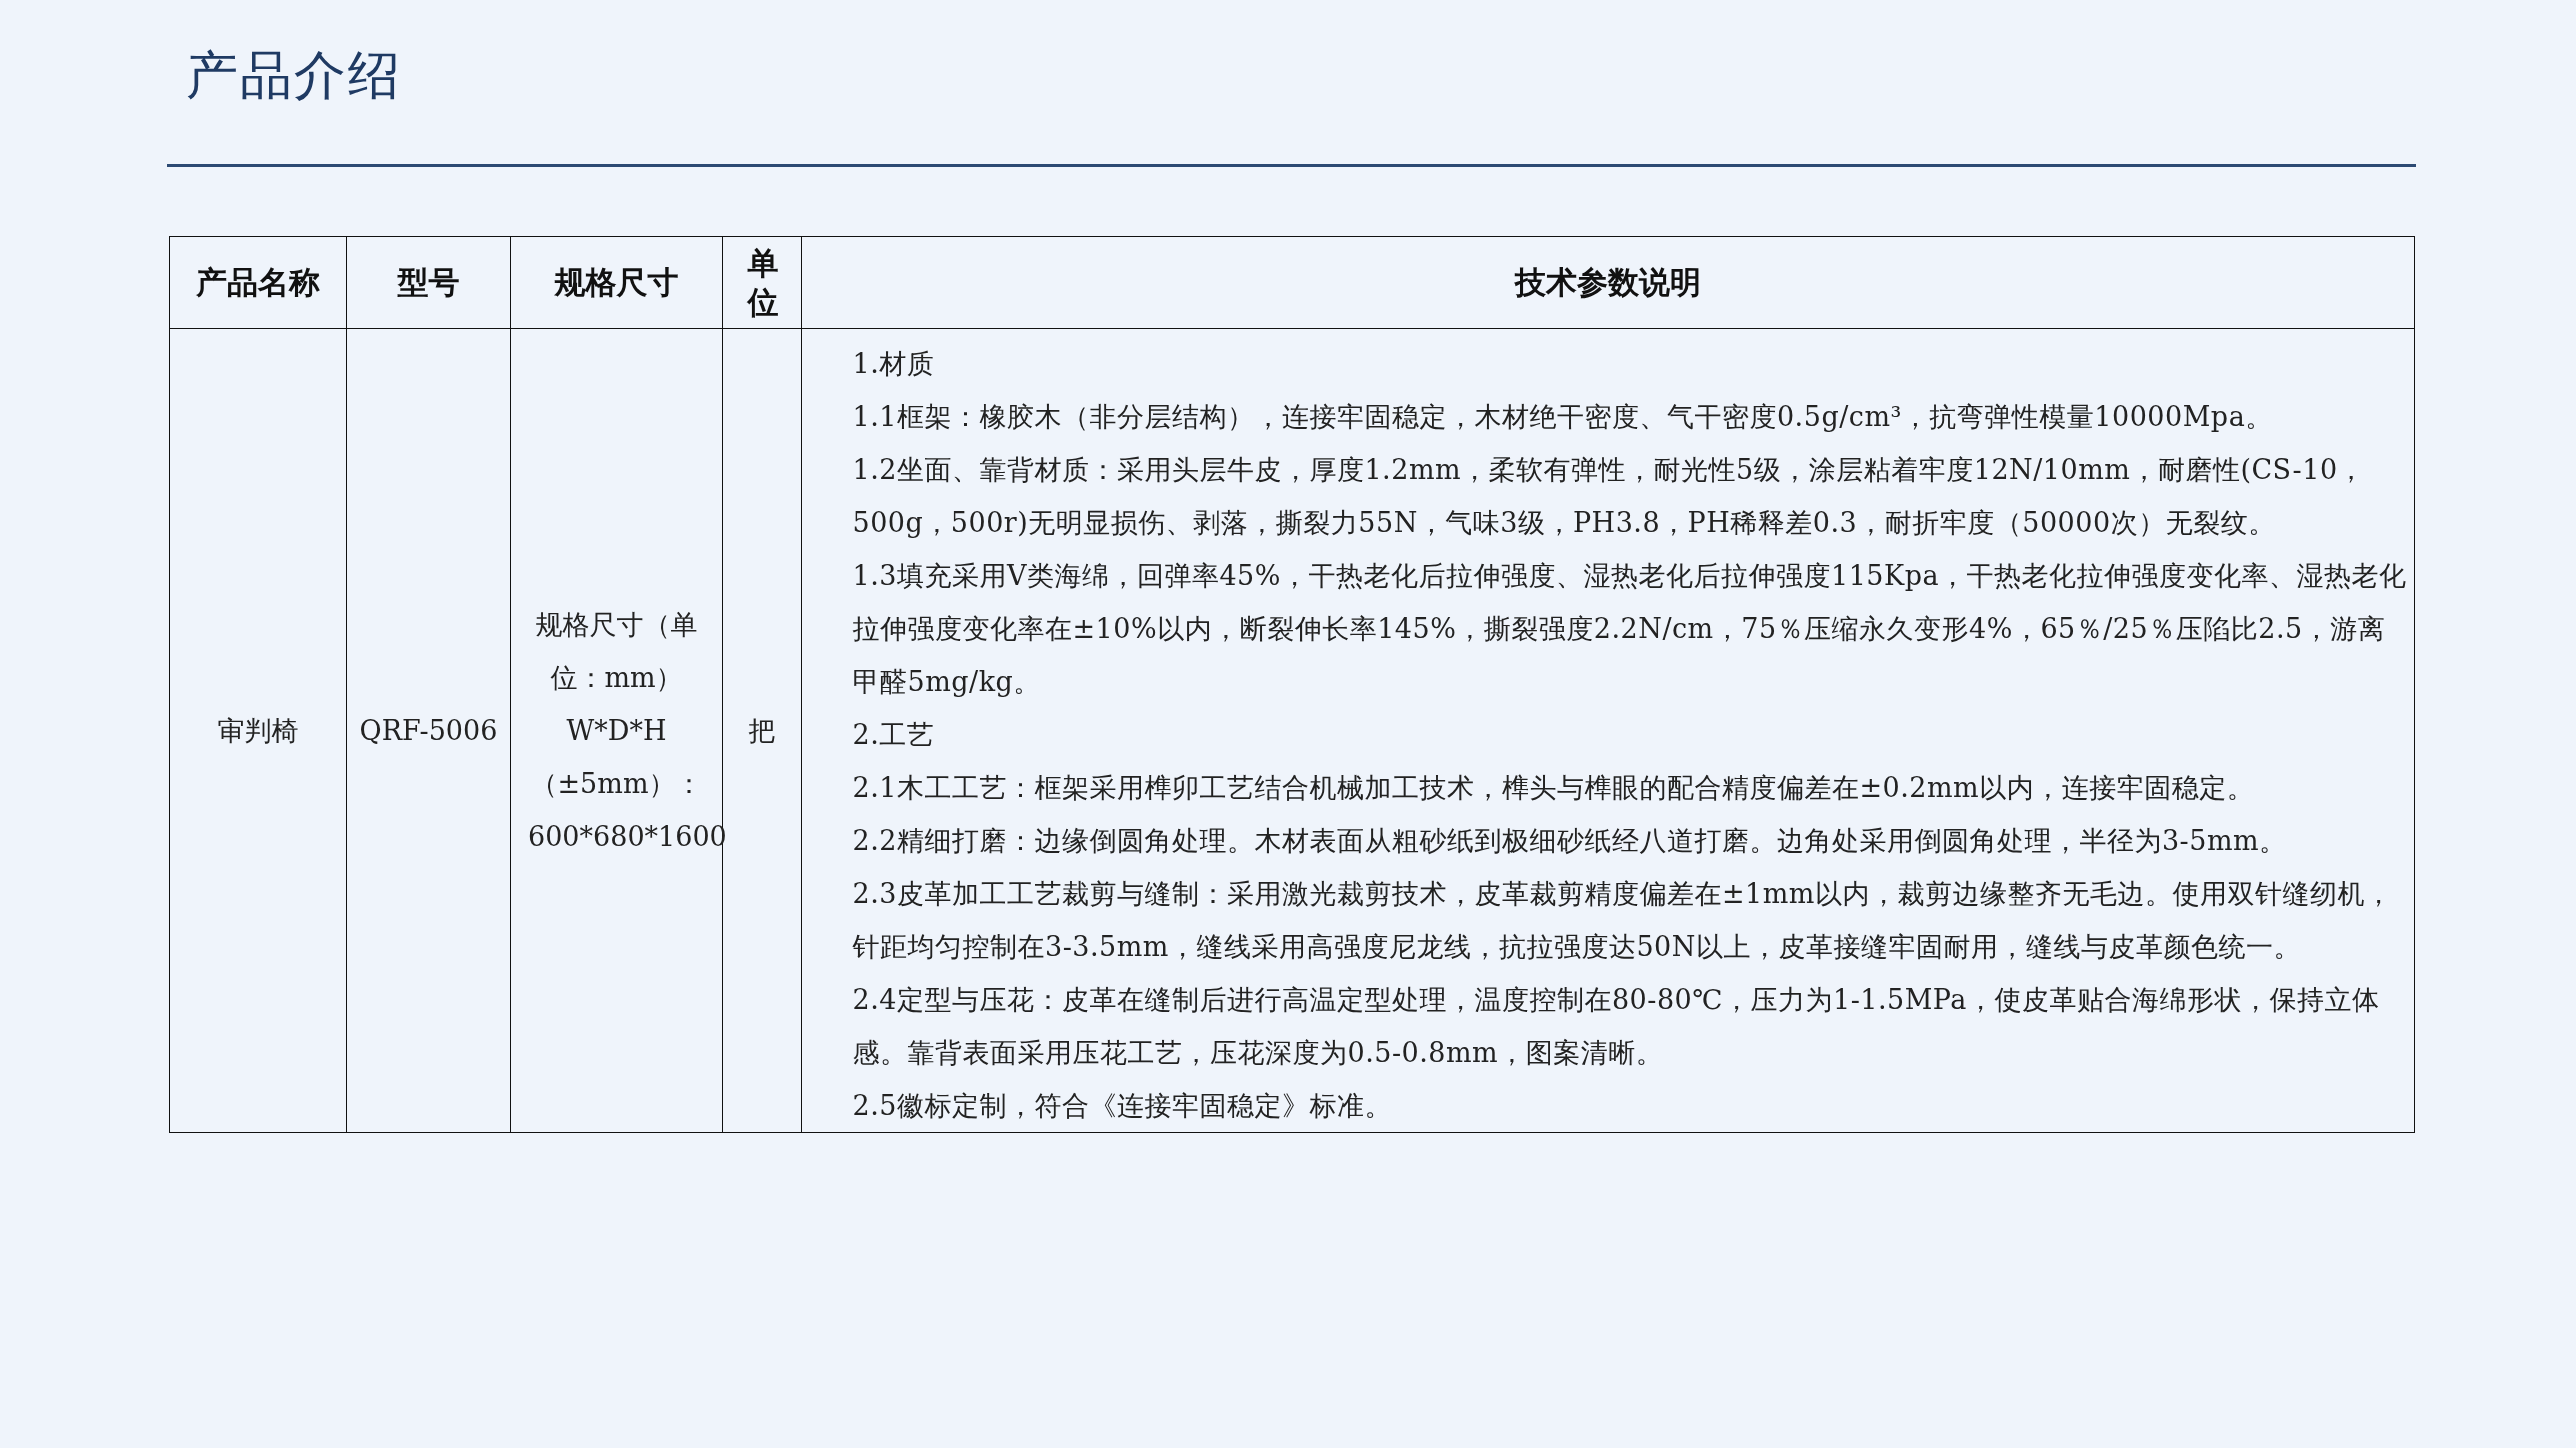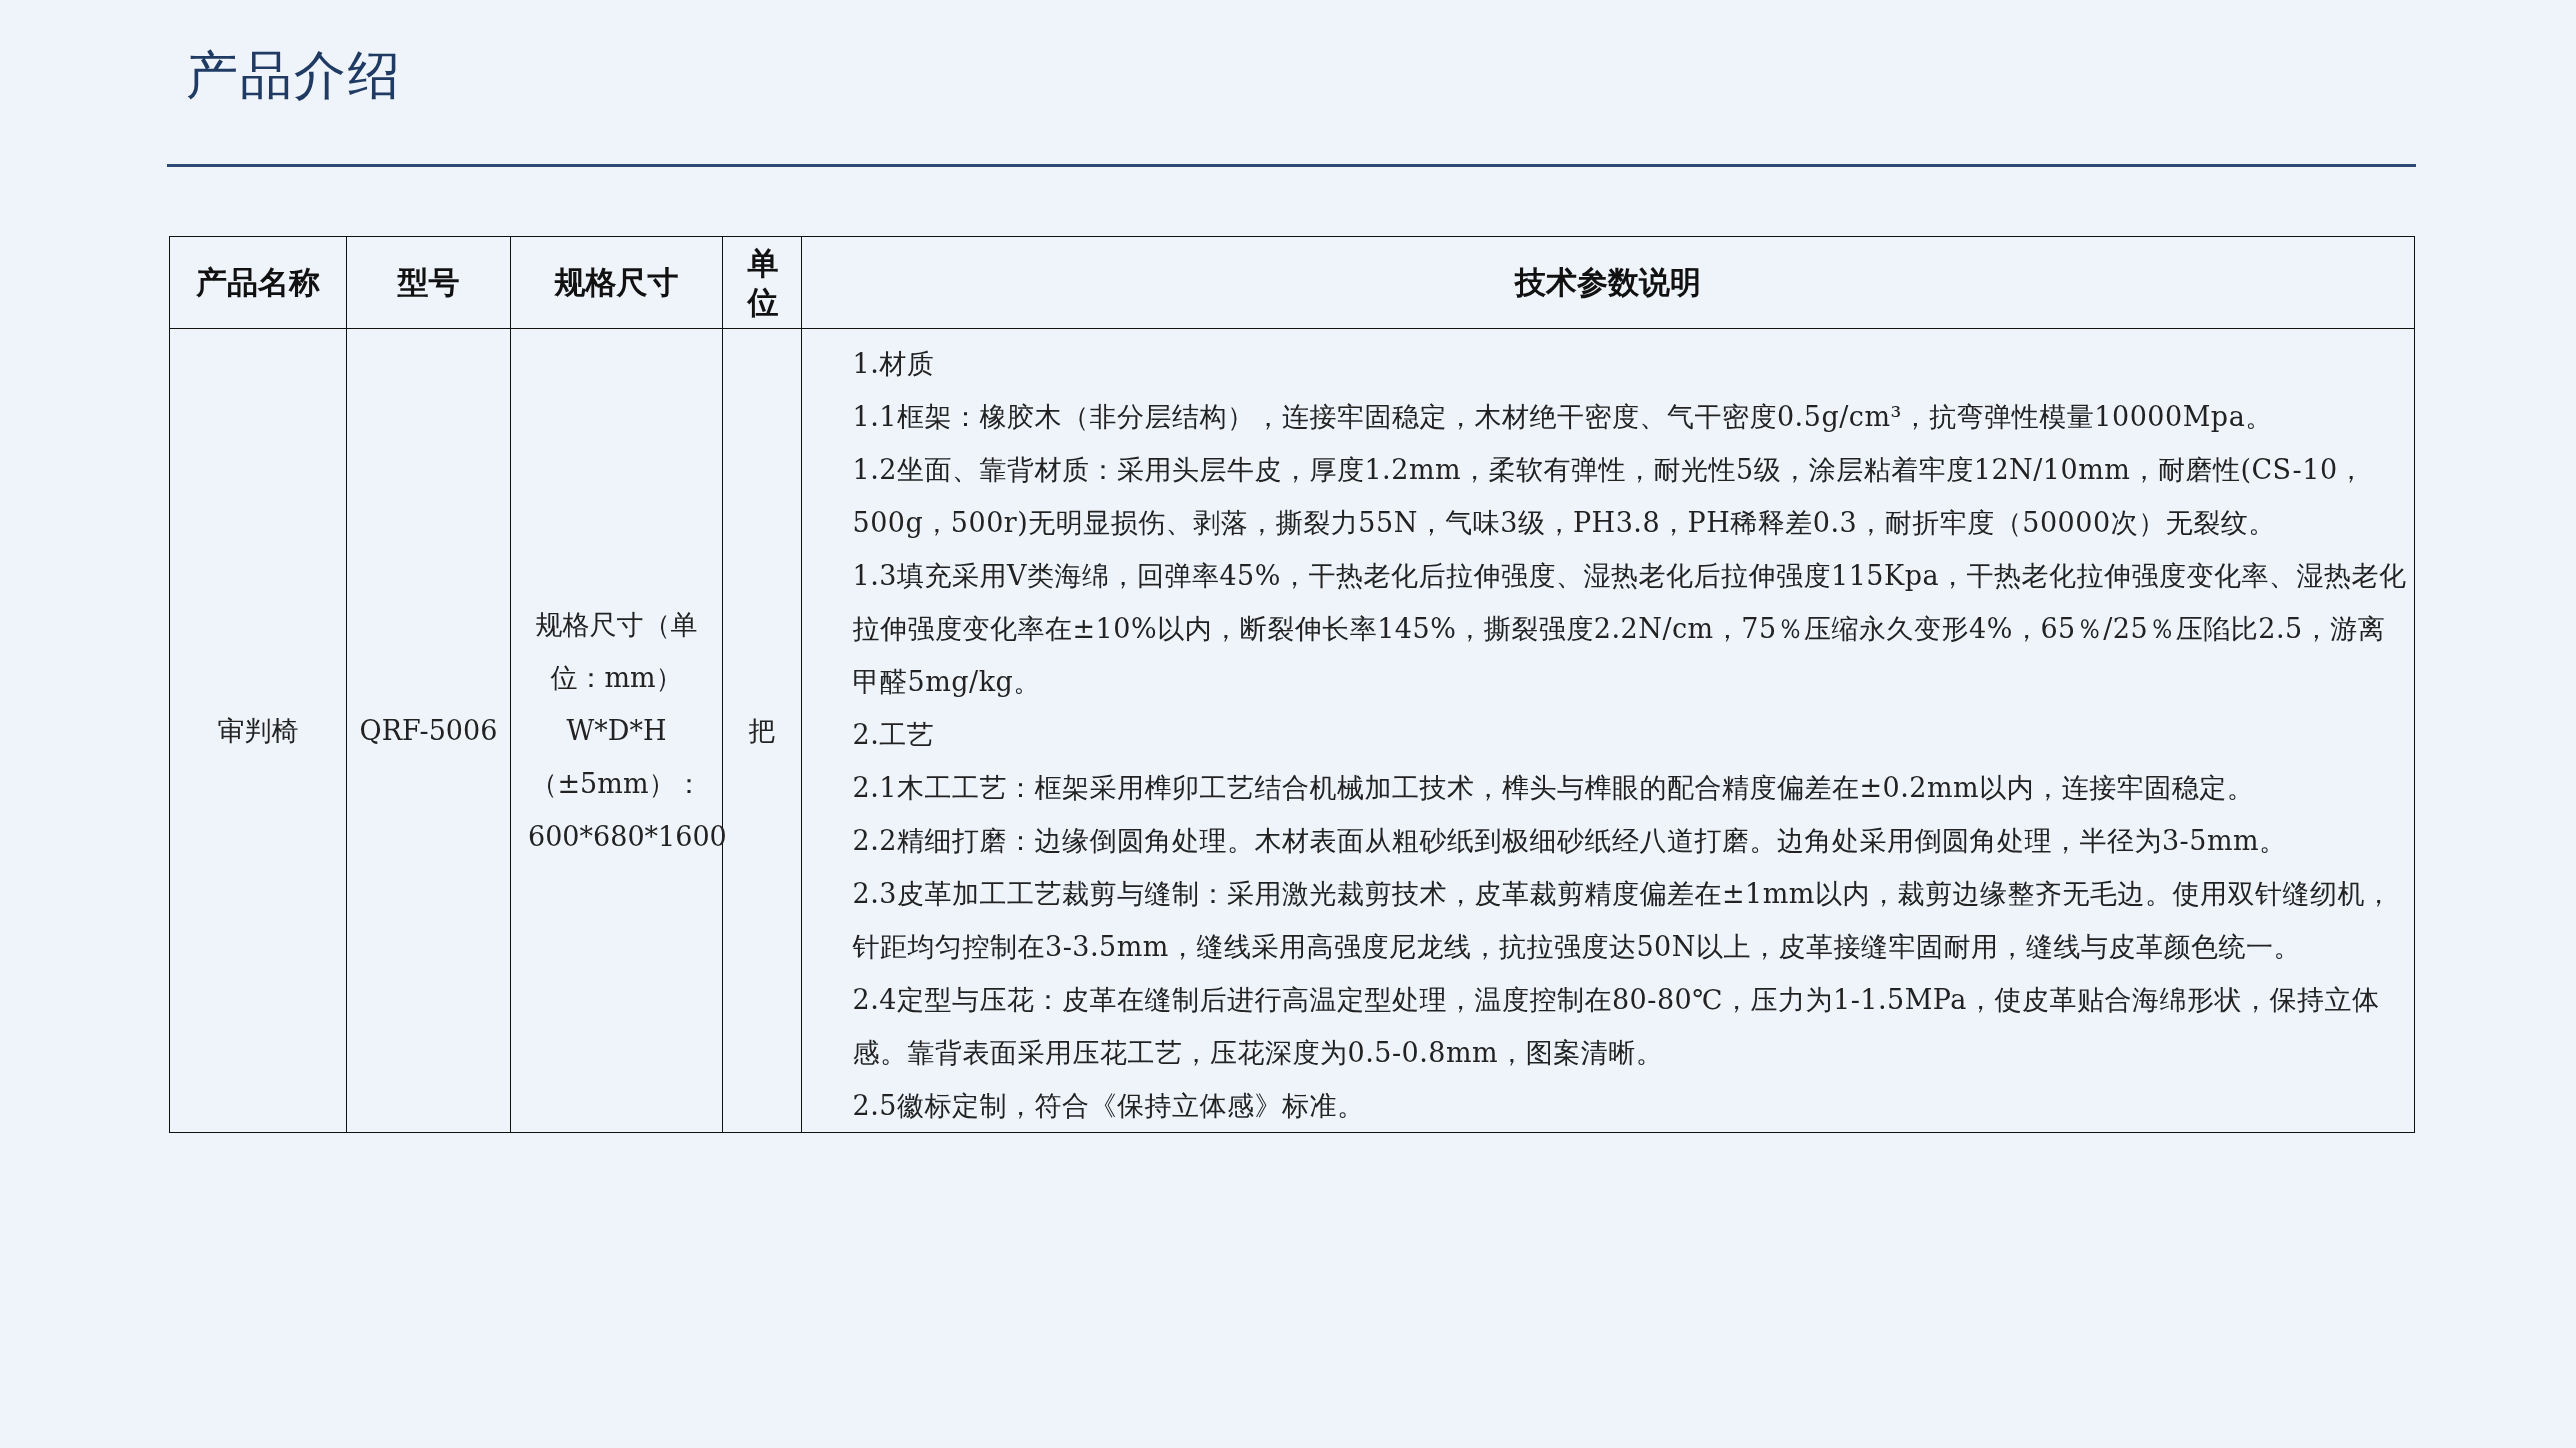--- a/index.html
+++ b/index.html
@@ -119,18 +119,18 @@
       <td class="tech-cell">
         <span class="tech-line">1.材质</span>
         <span class="tech-line">1.1框架：橡胶木（非分层结构），连接牢固稳定，木材绝干密度、气干密度0.5g/cm³，抗弯弹性模量10000Mpa。</span>
         <span class="tech-line">1.2坐面、靠背材质：采用头层牛皮，厚度1.2mm，柔软有弹性，耐光性5级，涂层粘着牢度12N/10mm，耐磨性(CS-10，500g，500r)无明显损伤、剥落，撕裂力55N，气味3级，PH3.8，PH稀释差0.3，耐折牢度（50000次）无裂纹。</span>
         <span class="tech-line">1.3填充采用V类海绵，回弹率45%，干热老化后拉伸强度、湿热老化后拉伸强度115Kpa，干热老化拉伸强度变化率、湿热老化拉伸强度变化率在±10%以内，断裂伸长率145%，撕裂强度2.2N/cm，75％压缩永久变形4%，65％/25％压陷比2.5，游离甲醛5mg/kg。</span>
         <span class="tech-line">2.工艺</span>
         <span class="tech-line">2.1木工工艺：框架采用榫卯工艺结合机械加工技术，榫头与榫眼的配合精度偏差在±0.2mm以内，连接牢固稳定。</span>
         <span class="tech-line">2.2精细打磨：边缘倒圆角处理。木材表面从粗砂纸到极细砂纸经八道打磨。边角处采用倒圆角处理，半径为3-5mm。</span>
         <span class="tech-line">2.3皮革加工工艺裁剪与缝制：采用激光裁剪技术，皮革裁剪精度偏差在±1mm以内，裁剪边缘整齐无毛边。使用双针缝纫机，针距均匀控制在3-3.5mm，缝线采用高强度尼龙线，抗拉强度达50N以上，皮革接缝牢固耐用，缝线与皮革颜色统一。</span>
         <span class="tech-line">2.4定型与压花：皮革在缝制后进行高温定型处理，温度控制在80-80℃，压力为1-1.5MPa，使皮革贴合海绵形状，保持立体感。靠背表面采用压花工艺，压花深度为0.5-0.8mm，图案清晰。</span>
-        <span class="tech-line">2.5徽标定制，符合《保持立体感》标准。</span>
+        <span class="tech-line">2.5徽标定制，符合《连接牢固稳定》标准。</span>
       </td>
     </tr>
   </tbody>
 </table>
 
 
 </body></html>

